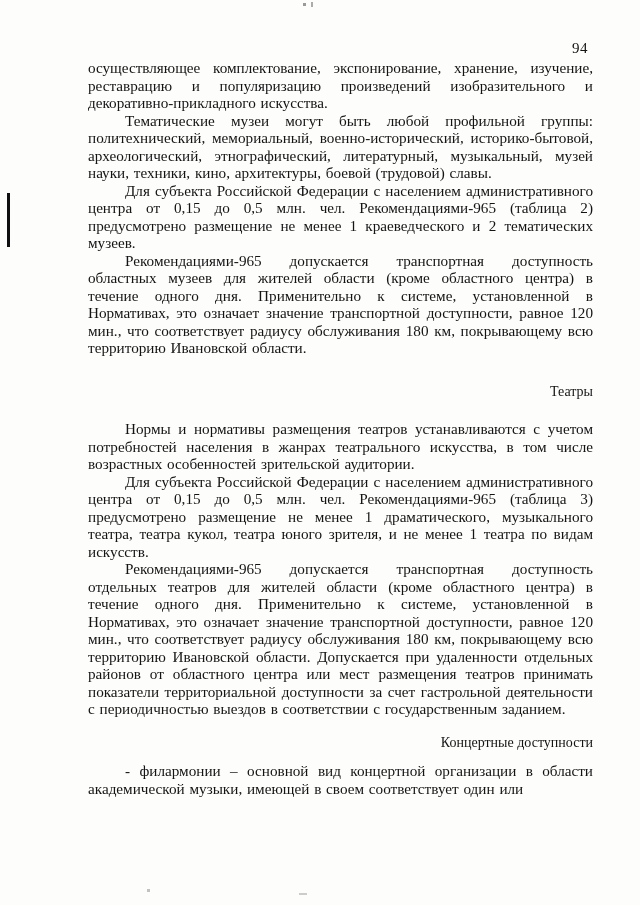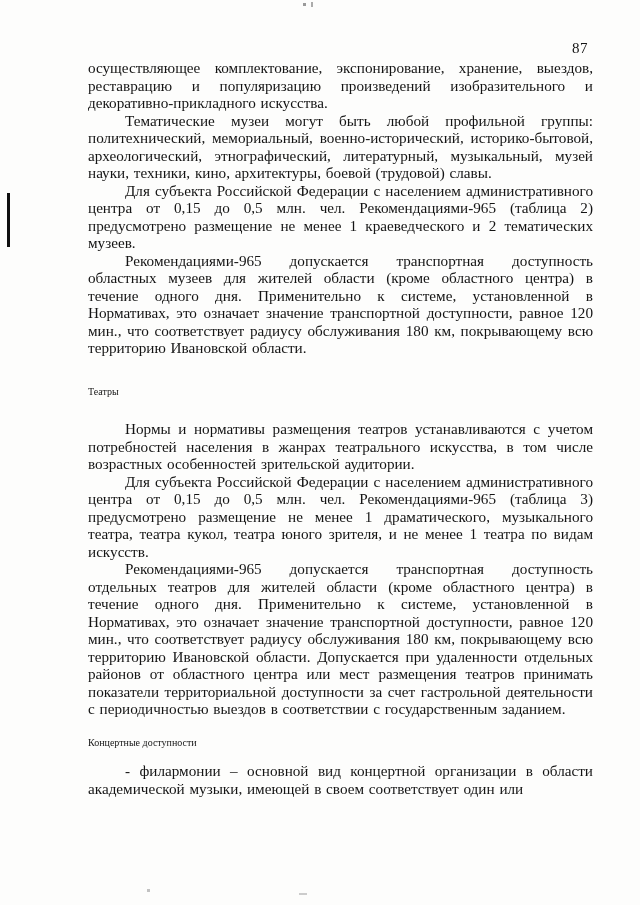--- a/index.html
+++ b/index.html
@@ -33,23 +33,23 @@
   }
   .para {
     margin: 0;
     text-indent: 37px;
     word-spacing: 1px;
   }
   .para.no-indent {
     text-indent: 0;
   }
   .heading {
-    font-size: 10px;
+    font-size: 14px;
     font-weight: normal;
-    text-align: left;
+    text-align: right;
     text-indent: 0;
     margin: 0;
   }
   .heading.h-theatres {
     margin: 26px 0 20px 0;
   }
   .heading.h-concert {
     margin: 16px 0 11px 0;
   }
   
@@ -89,25 +89,25 @@
     left: 299px;
     top: 893px;
     width: 8px;
     height: 2px;
     background: #cccccc;
   }
 </style>
 </head>
 <body>
 
-<div class="page-number">87</div>
+<div class="page-number">94</div>
 
 <div class="text-block">
 
-  <p class="para no-indent">осуществляющее комплектование, экспонирование, хранение, выездов, реставрацию и популяризацию произведений изобразительного и декоративно-прикладного искусства.</p>
+  <p class="para no-indent">осуществляющее комплектование, экспонирование, хранение, изучение, реставрацию и популяризацию произведений изобразительного и декоративно-прикладного искусства.</p>
 
   <p class="para">Тематические музеи могут быть любой профильной группы: политехнический, мемориальный, военно-исторический, историко-бытовой, археологический, этнографический, литературный, музыкальный, музей науки, техники, кино, архитектуры, боевой (трудовой) славы.</p>
 
   <p class="para">Для субъекта Российской Федерации с населением административного центра от 0,15 до 0,5 млн. чел. Рекомендациями-965 (таблица 2) предусмотрено размещение не менее 1 краеведческого и 2 тематических музеев.</p>
 
   <p class="para">Рекомендациями-965 допускается транспортная доступность областных музеев для жителей области (кроме областного центра) в течение одного дня. Применительно к системе, установленной в Нормативах, это означает значение транспортной доступности, равное 120 мин., что соответствует радиусу обслуживания 180 км, покрывающему всю территорию Ивановской области.</p>
 
   <h3 class="heading h-theatres">Театры</h3>
 
   <p class="para">Нормы и нормативы размещения театров устанавливаются с учетом потребностей населения в жанрах театрального искусства, в том числе возрастных особенностей зрительской аудитории.</p>

